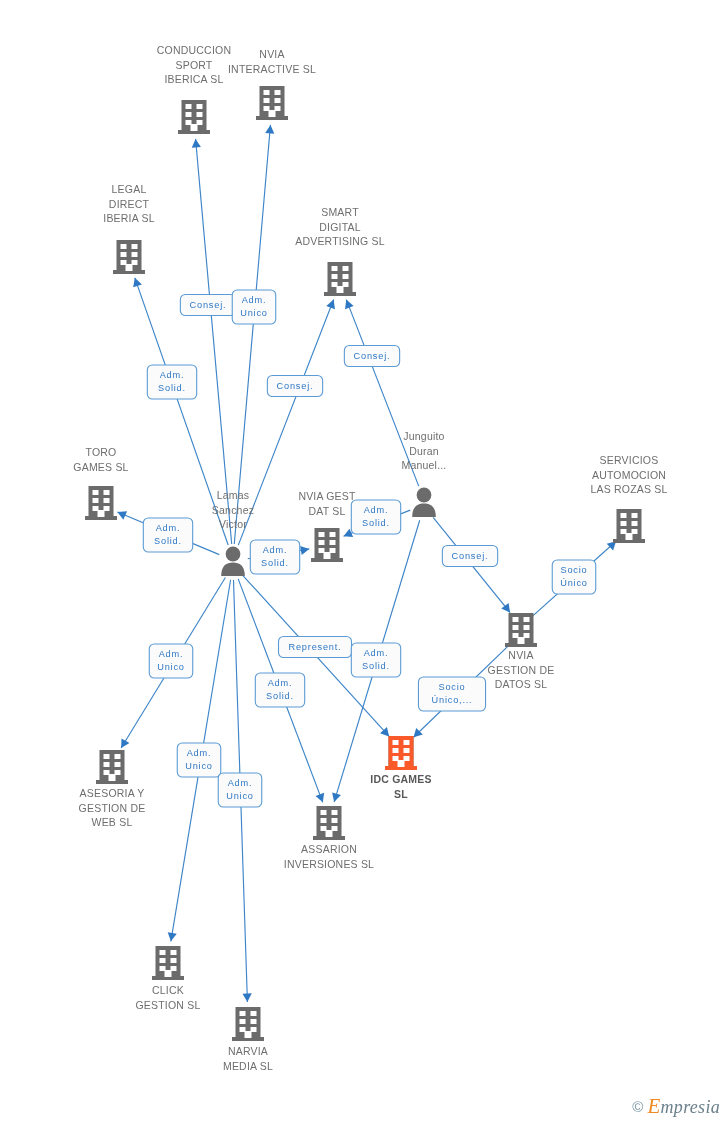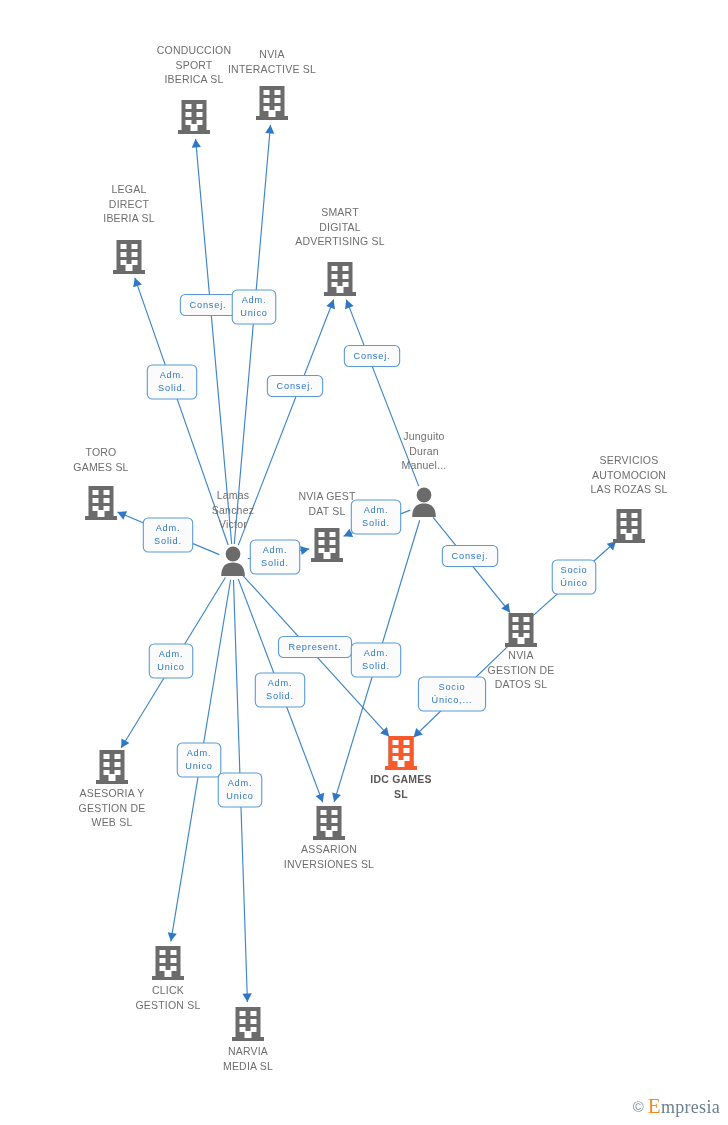--- a/index.html
+++ b/index.html
@@ -70,20 +70,21 @@
     gap: 4px;
     user-select: none;
   }
   #watermark .copy {
     font-family: "Liberation Sans", "DejaVu Sans", sans-serif;
     font-size: 15px;
     color: #7f9aa8;
   }
   #watermark .brand {
     font-family: "Liberation Serif", "DejaVu Serif", serif;
+    font-style: italic;
     font-size: 18px;
     color: #6b7f8c;
     letter-spacing: 0.3px;
   }
   #watermark .brand .cap {
     color: #f08a25;
     font-size: 21px;
   }
 </style>
 </head>

